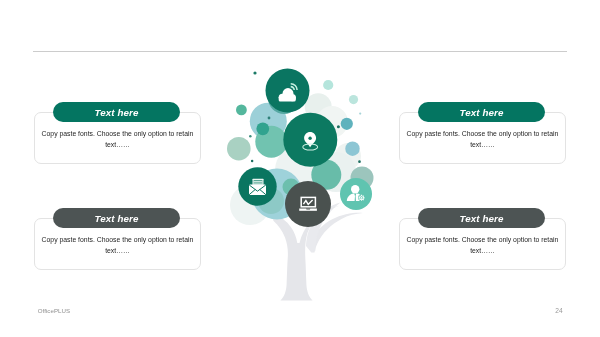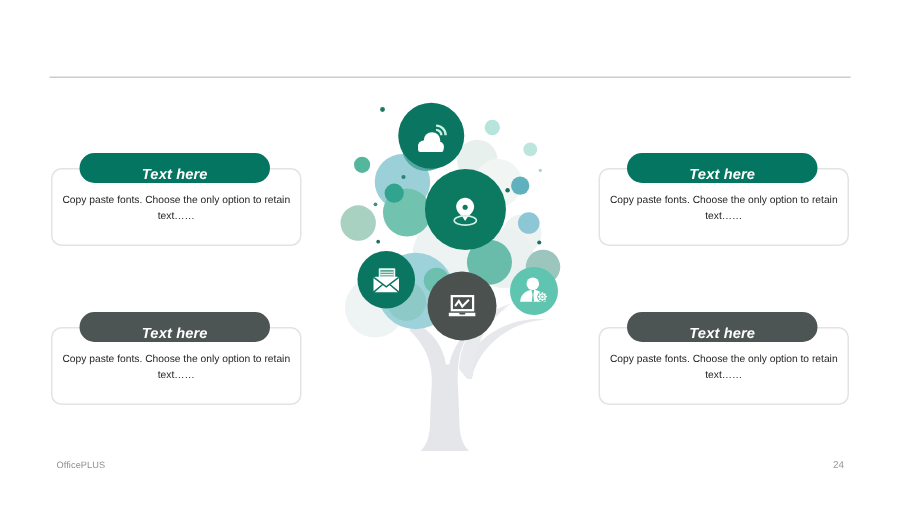--- a/index.html
+++ b/index.html
@@ -5,21 +5,21 @@
   * { box-sizing: border-box; margin:0; padding:0; }
   html,body { width:600px; height:337px; }
   body { background:#ffffff; font-family:"Liberation Sans", sans-serif; overflow:hidden; position:relative; }
   .slide { position:absolute; left:0; top:0; width:600px; height:337px; background:#fff; }
   .divider { position:absolute; left:33px; top:50.5px; width:534px; height:1.3px; background:#cccccc; }
   .footer-logo { position:absolute; left:37.7px; top:306.6px; font-size:6.15px; color:#8f8f8f; letter-spacing:0.05px; }
   .page-num { position:absolute; left:555.3px; top:307.3px; font-size:6.6px; color:#999999; }
   .card { position:absolute; width:168px; height:72px; }
   .card .body { position:absolute; left:1px; top:10px; width:167px; height:52px; border:1px solid #e3e3e3; border-radius:7px; background:#fff; }
   .card .body p { position:absolute; left:5px; right:5px; top:16.2px; font-size:6.85px; line-height:10.4px; color:#262626; text-align:center; }
-  .card .pill { position:absolute; left:20px; top:0; width:127px; height:20px; border-radius:10px; display:flex; align-items:flex-end; justify-content:center; }
+  .card .pill { position:absolute; left:20px; top:0; width:127px; height:20px; border-radius:10px; display:flex; align-items:center; justify-content:center; }
   .card .pill span { font-size:9.75px; font-weight:bold; font-style:italic; color:#fff; letter-spacing:0.1px; }
   .pill.green { background:#047561; }
   .pill.gray { background:#4d5454; }
   #treewrap { position:absolute; left:0; top:0; width:600px; height:337px; }
 </style>
 </head>
 <body>
 
 <div class="slide">
   <div class="divider"></div>

